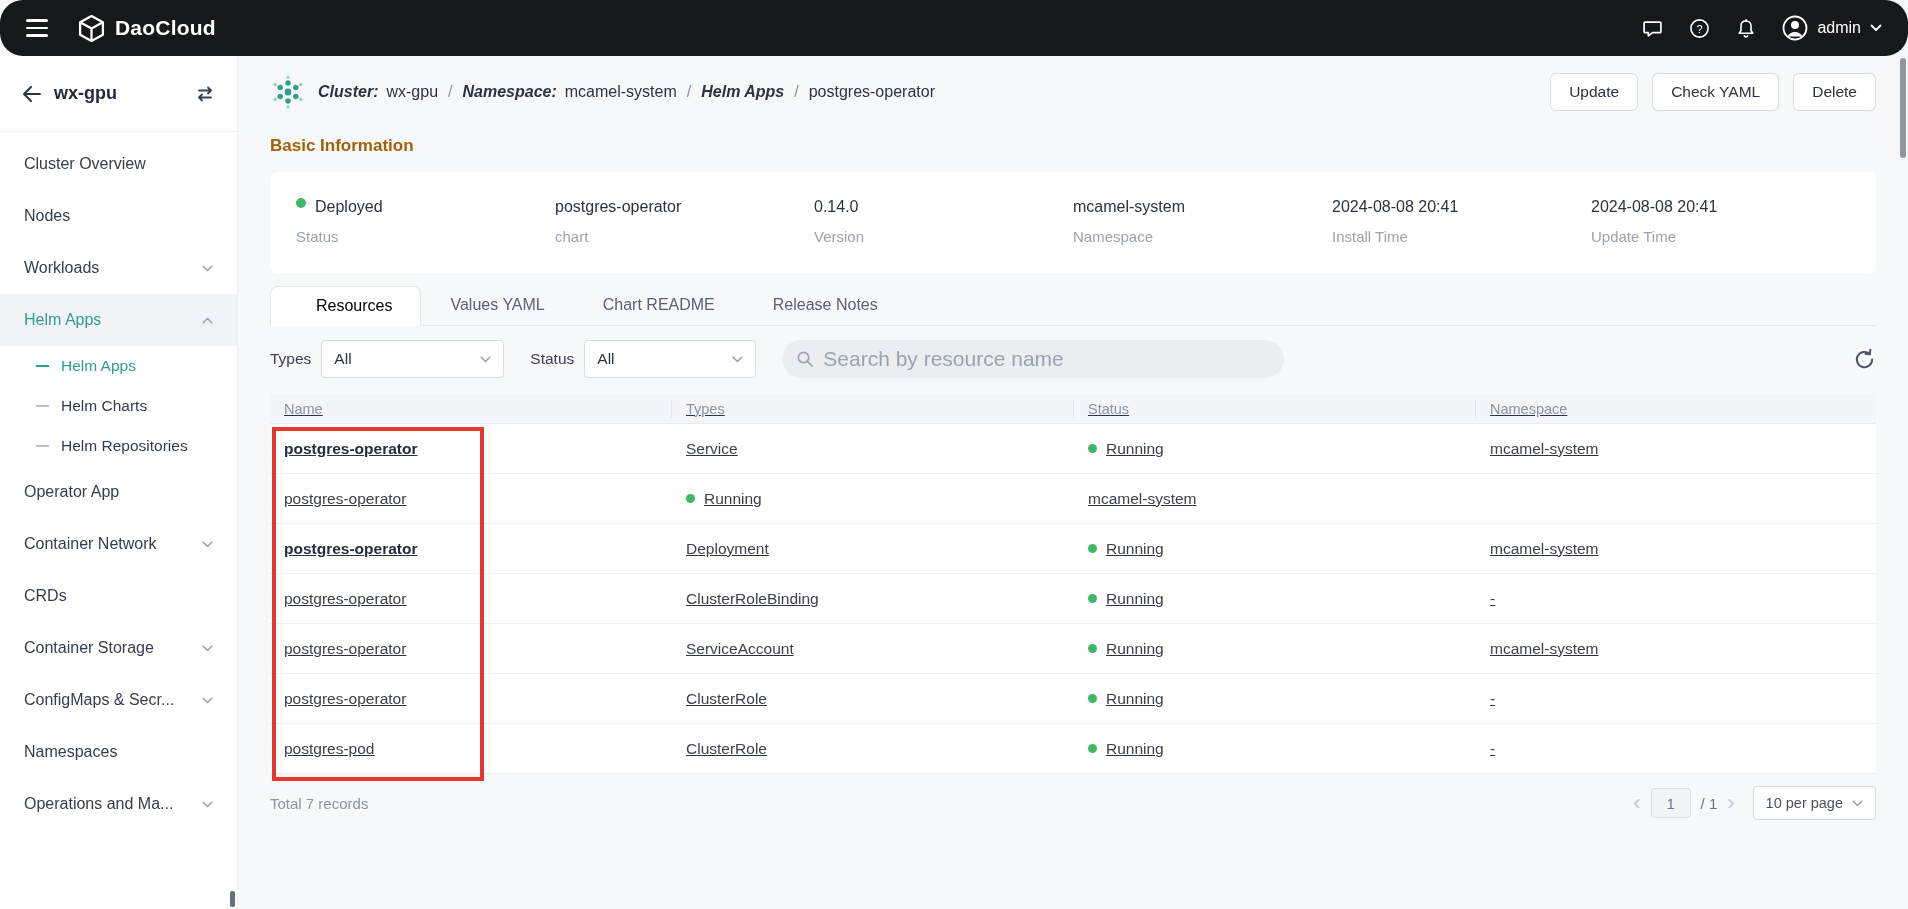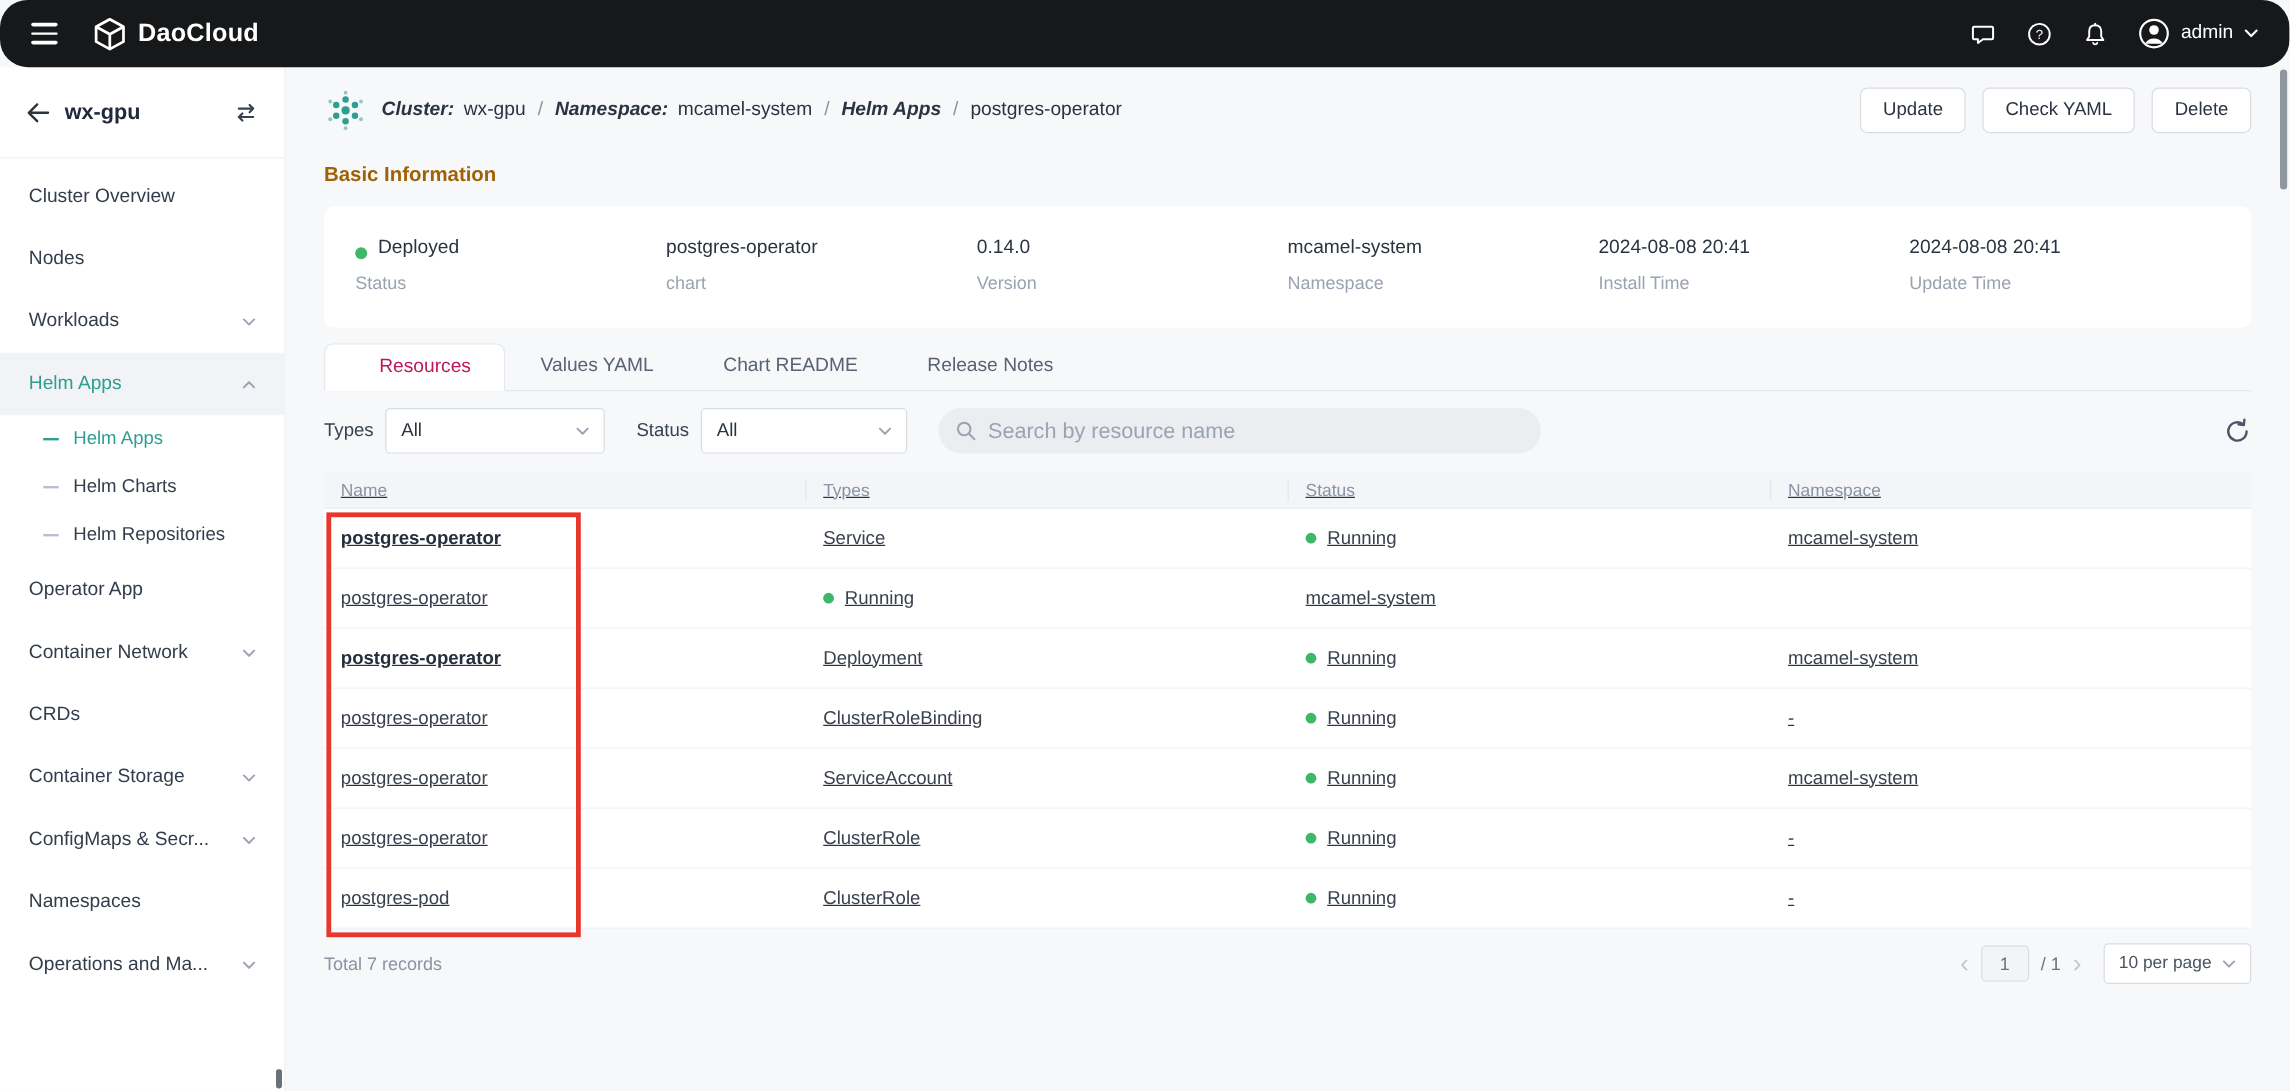--- a/index.html
+++ b/index.html
@@ -44,39 +44,39 @@
   .bc .val { margin-left:8px; }
   .bc .sep { color:#8a93a2; margin:0 10px; }
   .bc .link { cursor:pointer; }
   .head-actions { margin-left:auto; display:flex; gap:14px; }
   .btn { background:#fff; border:1px solid #d8dce3; border-radius:6px; padding:9px 18px; font-size:15.5px; color:#2b3340; cursor:pointer; font-family:inherit; }
 
   .section-title { margin-top:24px; font-size:17px; font-weight:700; color:#a16207; }
 
   .info-card { margin-top:16px; background:#fff; border-radius:8px; padding:26px 26px 28px; display:flex; }
   .info-cell { flex:1; min-width:0; }
-  .info-value { font-size:16px; color:#2b3340; display:flex; align-items:flex-end; }
+  .info-value { font-size:16px; color:#2b3340; display:flex; align-items:flex-start; }
   .info-label { margin-top:12px; font-size:15px; color:#9aa3b0; }
   .dot { width:10px; height:10px; border-radius:50%; background:#3fb768; margin-right:9px; display:inline-block; flex:none; }
   .dot.sm { width:9px; height:9px; }
 
   
   .tabs { margin-top:12px; display:flex; align-items:flex-end; border-bottom:1px solid #e3e7ee; }
   .tab { padding:10px 28px; font-size:16px; color:#596273; cursor:pointer; border:1px solid transparent; }
-  .tab.active { background:#fff; border:1px solid #e3e7ee; border-bottom:1px solid transparent; margin-bottom:-1px; border-radius:8px 8px 0 0; color:#be185d;padding-left:45px; }
+  .tab.active { background:#fff; border:1px solid #e3e7ee; border-bottom:1px solid transparent; margin-bottom:-1px; border-radius:8px 8px 0 0; color:#000000;padding-left:45px; }
 
   
   .filters { margin-top:14px; display:flex; align-items:center; }
   .f-label { font-size:15.5px; color:#39414f; margin-right:10px; }
   .select { height:38px; background:#fff; border:1px solid #d8dce3; border-radius:4px; display:flex; align-items:center; padding:0 12px; font-size:15.5px; color:#2b3340; cursor:pointer; }
   .select .sv { flex:1; }
   .sel-types { width:183px; margin-right:26px; }
   .sel-status { width:172px; }
   .search { margin-left:26px; width:502px; height:38px; background:#ecedf1; border-radius:19px; display:flex; align-items:center; padding:0 14px; gap:9px; }
-  .search input { flex:1; border:none; background:transparent; outline:none; font-size:18px; color:#a21caf; font-family:inherit; }
+  .search input { flex:1; border:none; background:transparent; outline:none; font-size:21px; color:#a21caf; font-family:inherit; }
   .search input::placeholder { color:#9aa3b0; }
   .refresh-btn { margin-left:auto; background:none; border:none; cursor:pointer; display:flex; align-items:center; }
 
   
   .tbl { margin-top:16px;text-decoration:underline; }
   .tbl-head { display:flex; background:#f3f5f8; border-bottom:1px solid #e7eaef; height:30px; align-items:center; }
   .th { font-size:14.5px; color:#8a93a2; padding-left:14px; border-right:1px solid #e3e7ed; height:18px; line-height:18px; }
   .th:last-child { border-right:none; }
   .col-1 { width:402px; flex:none; } .col-2 { width:402px; flex:none; } .col-3 { width:402px; flex:none; } .col-4 { flex:1; }
   .tbl-row { display:flex; align-items:center; height:50px; background:#fff; border-bottom:1px solid #eef0f4; font-size:15.5px; color:#39414f; }

